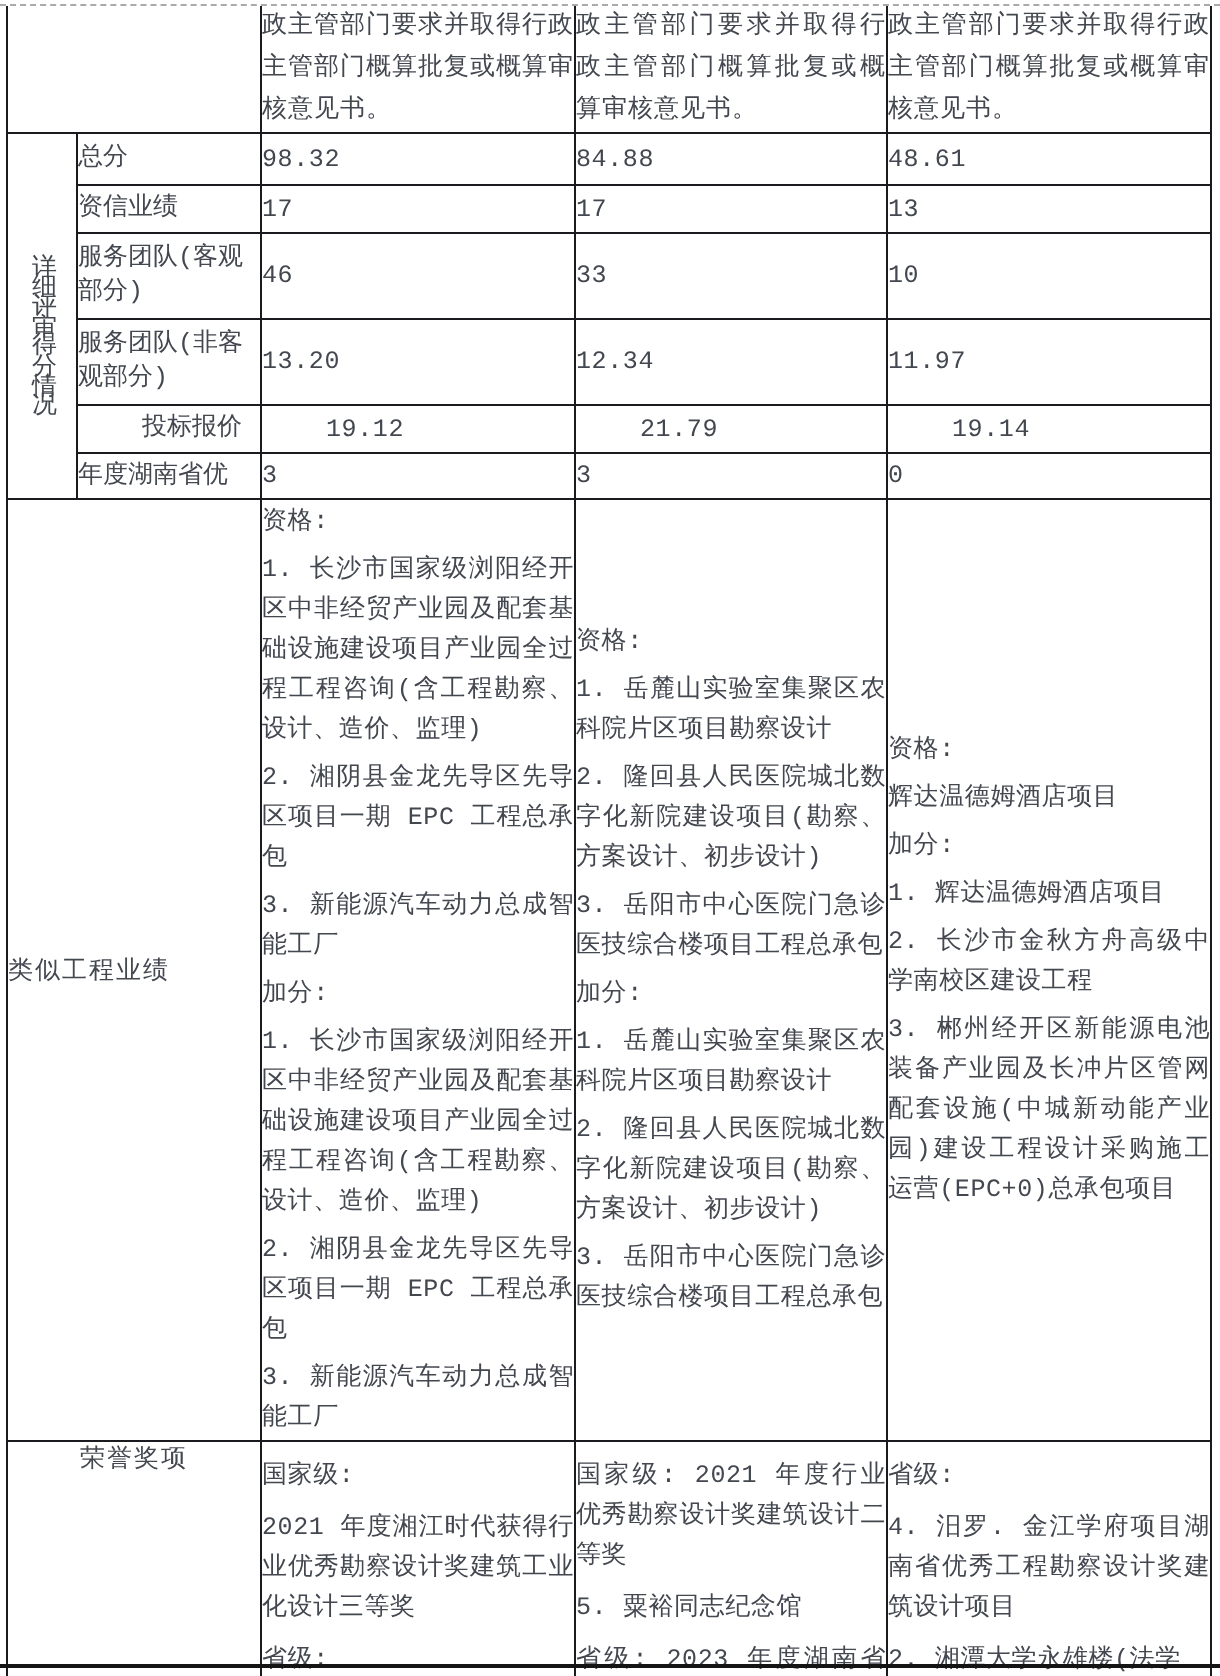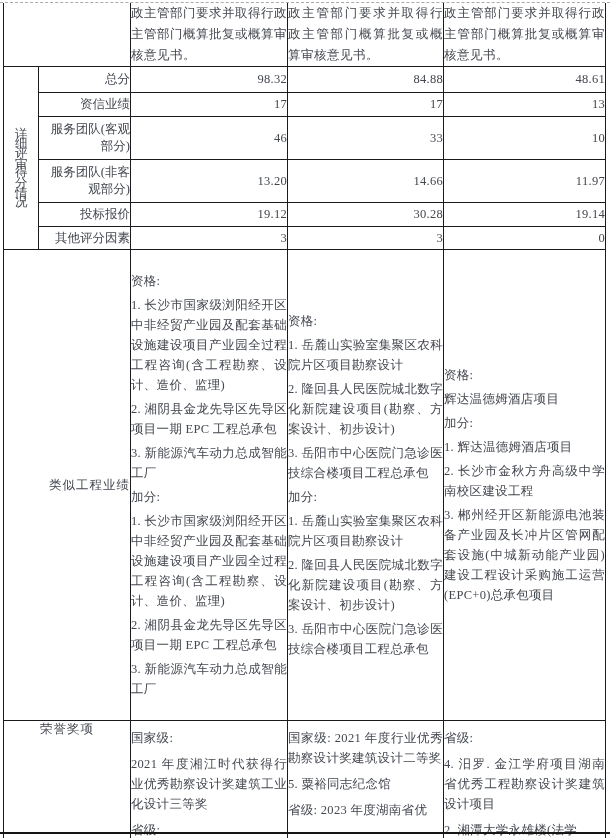--- a/index.html
+++ b/index.html
@@ -1,46 +1,46 @@
 <!DOCTYPE html>
 <html><head>
 <meta charset="utf-8">
 <style>
   html,body { margin:0; padding:0; background:#ffffff; }
   .page {
     position:relative; width:610px; height:838px; background:#ffffff;
     overflow:hidden;
-    font-family:Liberation Serif, serif;
+    font-family:Liberation Mono, monospace;
     color:#43474f;
   }
   .cut-top { position:absolute; top:2px; left:0; width:610px; height:0; border-top:1px dashed #aaaaaa; }
   .cut-bottom { position:absolute; top:832px; left:0; width:610px; height:2px; background:#141414; }
 
   table.tbl { border-collapse:collapse; table-layout:fixed; width:602px; margin:3px 0 0 3px; }
   table.tbl td { border:1px solid #1b1b1f; padding:0; font-size:12.5px; vertical-align:middle; overflow:hidden; }
 
   
   tr.row-cont td { border-top:none; height:58px; vertical-align:top; }
   td.cont-cell { padding:2px 8px 0 9px; line-height:21px; text-align:justify; letter-spacing:0.5px; }
 
   
   tr.r-total  td { height:25px; }
   tr.r-credit td { height:23px; }
   tr.r-teamobj td { height:42px; }
   tr.r-teamsub td { height:42px; }
   tr.r-price  td { height:23px;padding-left:32px; }
   tr.r-other  td { height:22px; }
-  td.lbl { text-align:right; line-height:17px; padding:2px 5px; }
-  td.val { text-align:right; letter-spacing:0.3px; }
+  td.lbl { text-align:left; line-height:17px; padding:2px 5px; }
+  td.val { text-align:left; letter-spacing:0.3px; }
   td.v-head { text-align:center; vertical-align:middle; }
   .v-text { display:inline-block; writing-mode:vertical-rl; text-orientation:upright; letter-spacing:10px; font-size:12.5px; line-height:1; }
 
   
   tr.r-perf td { height:470px; }
-  td.sec-lbl { text-align:right; letter-spacing:1px; }
+  td.sec-lbl { text-align:left; letter-spacing:1px; }
   td.body-cell { padding:4px 8px 4px 9px; }
   .para { margin:0 0 4px 0; line-height:20px; text-align:justify; letter-spacing:0.3px; }
   .para:last-child { margin-bottom:0; }
 
   tr.r-awards td { height:210px; vertical-align:top; }
   td.awards-lbl { padding-top:46px; text-align:center; }
   tr.r-awards td.body-cell { padding-top:7px; }
   tr.r-awards .para { margin-bottom:6px; }
 </style>
 </head>
@@ -82,31 +82,31 @@
       </tr>
       <tr class="r-teamobj">
         <td class="lbl">服务团队(客观部分)</td>
         <td class="val">46</td>
         <td class="val">33</td>
         <td class="val">10</td>
       </tr>
       <tr class="r-teamsub">
         <td class="lbl">服务团队(非客观部分)</td>
         <td class="val">13.20</td>
-        <td class="val">14.66</td>
+        <td class="val">12.34</td>
         <td class="val">11.97</td>
       </tr>
       <tr class="r-price">
         <td class="lbl">投标报价</td>
         <td class="val">19.12</td>
-        <td class="val">30.28</td>
+        <td class="val">21.79</td>
         <td class="val">19.14</td>
       </tr>
       <tr class="r-other">
-        <td class="lbl">其他评分因素</td>
+        <td class="lbl">年度湖南省优</td>
         <td class="val">3</td>
         <td class="val">3</td>
         <td class="val">0</td>
       </tr>
 
       <tr class="r-perf">
         <td colspan="2" class="sec-lbl">类似工程业绩</td>
         <td class="body-cell">
             <p class="para">资格:</p>
             <p class="para">1. 长沙市国家级浏阳经开区中非经贸产业园及配套基础设施建设项目产业园全过程工程咨询(含工程勘察、设计、造价、监理)</p>

